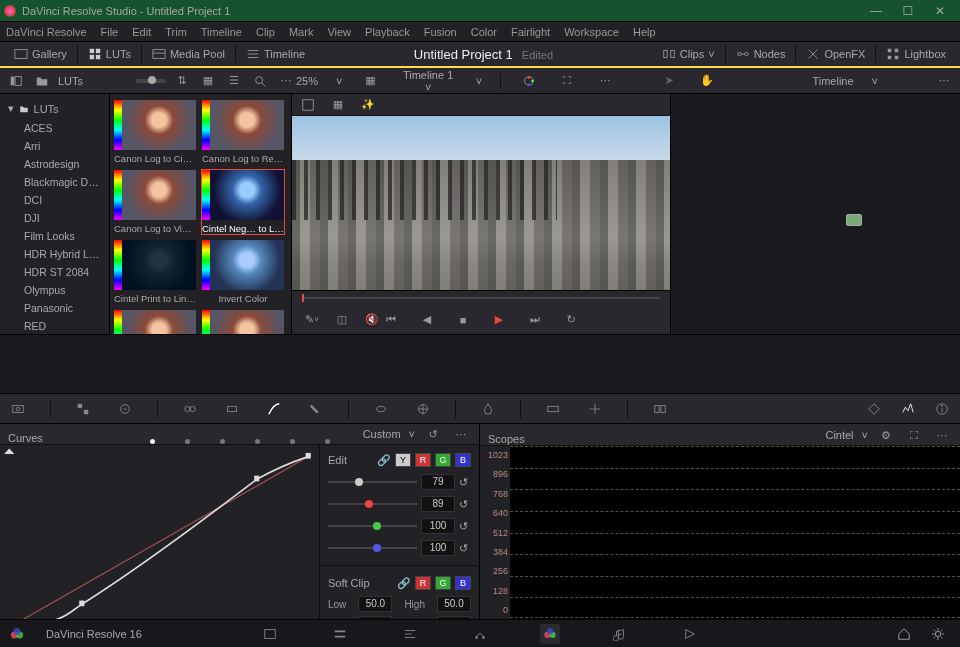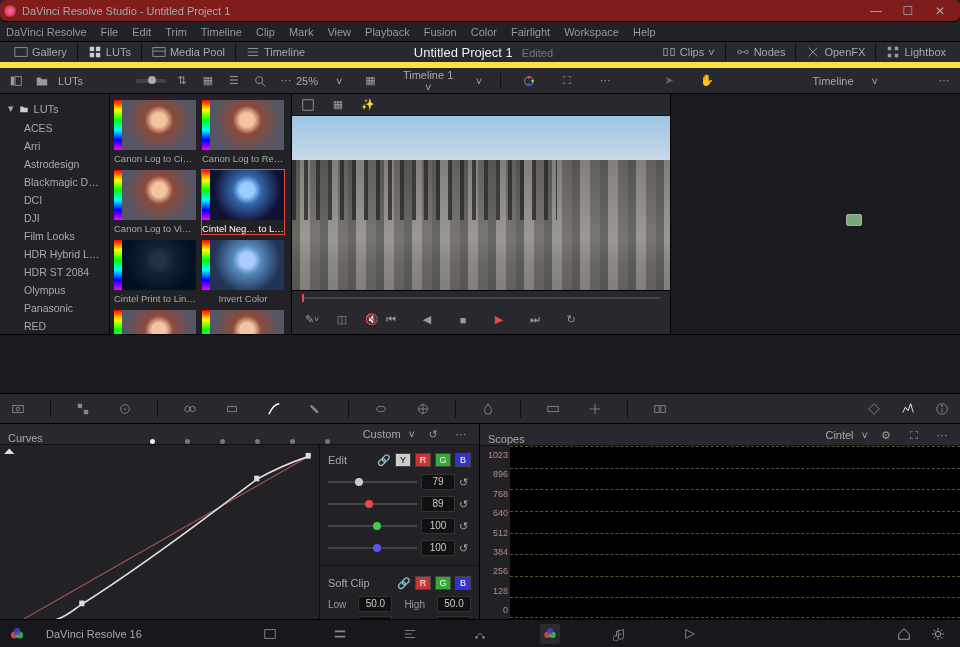--- a/index.html
+++ b/index.html
@@ -1,23 +1,23 @@
 <!DOCTYPE html>
 <html><head>
 <meta charset="utf-8">
 <style>
 * { margin: 0; padding: 0; box-sizing: border-box; font-family: -apple-system, "Segoe UI", Arial, sans-serif; font-size: 11px; color: #a8a8a8; user-select: none; }
 body { background: #212126; width: 960px; height: 647px; overflow: hidden; display: flex; flex-direction: column; }
-.titlebar { height: 22px; background: #7f1d1d; display: flex; align-items: center; padding: 0 4px; border-bottom: 1px solid #000; border-radius: 6px; }
+.titlebar { height: 22px; background: #14532d; display: flex; align-items: center; padding: 0 4px; border-bottom: 1px solid #000; }
 .titlebar .logo { width: 12px; height: 12px; border-radius: 50%; background: radial-gradient(circle,#f5a 20%,#c44 60%,#333); margin-right: 6px; }
 .titlebar .title { flex: 1; }
 .titlebar .winbtn { width: 32px; text-align: center; font-size: 12px; }
 .menubar { height: 20px; background: #212126; display: flex; align-items: center; padding: 0 6px; gap: 14px; border-bottom: 1px solid #000; }
 .menubar span { font-size: 11px; color: #999; }
-.toolbar1 { height: 26px; background: #28282e; display: flex; align-items: center; padding: 0 6px; border-bottom: 6px solid #fde047; }
+.toolbar1 { height: 26px; background: #28282e; display: flex; align-items: center; padding: 0 6px; border-bottom: 2px solid #fde047; }
 .toolbar1 .item { display: flex; align-items: center; gap: 4px; padding: 0 8px; height: 100%; color: #bbb; }
 .toolbar1 .item.active { color: #fff; }
 .toolbar1 .sep { width: 1px; height: 18px; background: #111; margin: 0 2px; }
 .toolbar1 .center { flex: 1; text-align: center; }
 .toolbar1 .projtitle { color: #eee; font-size: 13px; }
 .toolbar1 .edited { color: #777; font-size: 11px; margin-left: 6px; }
 .ico { width: 14px; height: 14px; display: inline-block; }
 .browserbar { height: 26px; background: #28282e; display: flex; align-items: center; padding: 0 6px; border-bottom: 1px solid #000; }
 .browserbar .bb-left { display: flex; align-items: center; gap: 6px; width: 290px; }
 .browserbar .bb-right { display: flex; align-items: center; gap: 18px; flex: 1; }

